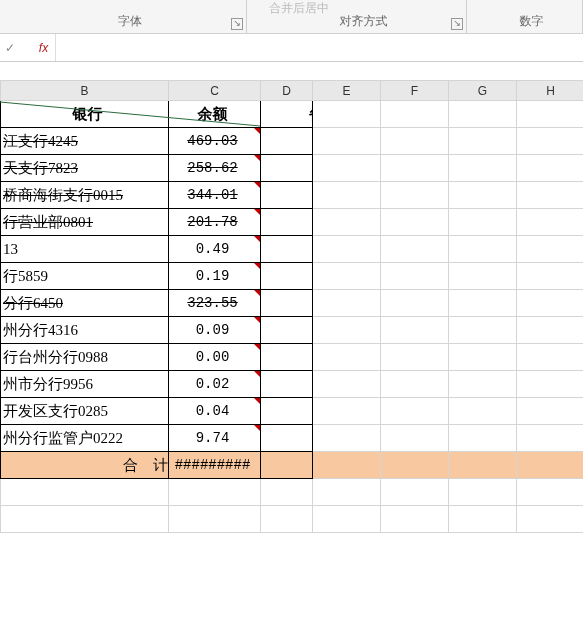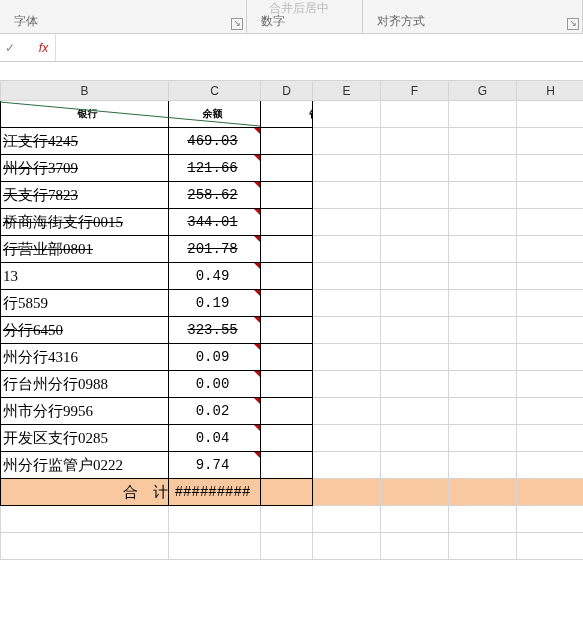--- a/index.html
+++ b/index.html
@@ -1,19 +1,19 @@
 <!DOCTYPE html>
 <html><head>
 <meta charset="utf-8">
 <style>
 * { box-sizing: border-box; margin: 0; padding: 0; }
 body { font-family: "Microsoft YaHei", Arial, sans-serif; font-size: 12px; background: #fff; width: 583px; height: 621px; overflow: hidden; position: relative; }
 
 .ribbon-bottom { height: 34px; border-bottom: 1px solid #d0d0d0; display: flex; background: #f5f5f5; }
-.ribbon-group { position: relative; border-right: 1px solid #d0d0d0; display: flex; align-items: flex-end; padding-bottom: 3px; color: #666; font-size: 12px; padding-left: 14px; }
+.ribbon-group { position: relative; border-right: 1px solid #d0d0d0; display: flex; align-items: flex-end; justify-content: center; padding-bottom: 3px; color: #666; font-size: 12px; padding-left: 14px; }
 .ribbon-group.font { width: 247px; }
 .ribbon-group.align { width: 220px; }
 .ribbon-group.number { width: 116px; }
 .dialog-launcher { position: absolute; right: 3px; bottom: 3px; width: 12px; height: 12px; border: 1px solid #999; font-size: 9px; line-height: 9px; text-align: center; color: #777; }
 .dialog-launcher::after { content: "↘"; }
 .merge-blur { position: absolute; top: 0; left: 258px; font-size: 12px; color: #bbb; margin-left: 11px; }
 
 .formula-bar { height: 28px; border-bottom: 1px solid #ccc; display: flex; align-items: center; background: #fff; }
 .fb-fn { width: 24px; text-align: center; color: #b91c1c; font-style: italic; border-right: 1px solid #ddd; height: 100%; line-height: 28px; margin-left: 12px; }
 .fb-input { flex: 1; height: 100%; border: none; padding: 0 6px; outline: none; }
@@ -34,45 +34,45 @@
 tbody td { height: 27px; }
 .data-B { text-align: left; padding-left: 2px; font-family: "SimSun", serif; font-size: 15px; }
 .data-C { text-align: center; padding-right: 4px; font-family: "Courier New", monospace; font-size: 14px; }
 .data-D { text-align: center; padding-left: 48px; }
 
 .bordered { border: 1px solid #000 !important; }
 .bordered-bottom { border-bottom: 1px solid #000 !important; }
 .bordered-left { border-left: 1px solid #000 !important; }
 .bordered-right { border-right: 1px solid #000 !important; }
 
-.hdr-cell { font-weight: bold; font-size: 10px; text-align: center !important; font-family: "SimSun", serif; margin-top: 48px; }
+.hdr-cell { font-weight: bold; font-size: 15px; text-align: center !important; font-family: "SimSun", serif; margin-top: 48px; }
 .strike { text-decoration: line-through; }
 
 .total-row td { background: #f8c8a0; }
 
 .comment-mark { position: relative; }
 .comment-mark::after { content: ""; position: absolute; top: 0; right: 0; border-top: 6px solid #c00000; border-left: 6px solid transparent; }
 
 .diag-line { position: absolute; pointer-events: none; }
 </style>
 </head>
 <body>
 
 <div class="ribbon-bottom">
   <span class="merge-blur">合并后居中</span>
   <div class="ribbon-group font">
     <span>字体</span>
     <span class="dialog-launcher"></span>
   </div>
-  <div class="ribbon-group number">
-    <span>数字</span>
-  </div>
   <div class="ribbon-group align">
     <span>对齐方式</span>
     <span class="dialog-launcher"></span>
+  </div>
+  <div class="ribbon-group number">
+    <span>数字</span>
   </div>
 </div>
 
 <div class="formula-bar">
   <span class="fb-check">✓</span>
   <span class="fb-fn">fx</span>
   <input class="fb-input" value="" style="">
 </div>
 
 <div class="gap"></div>
@@ -114,29 +114,20 @@
   <tr>
           <td class="data-B bordered-left bordered-right bordered-bottom strike">江支行4245</td>
           <td class="data-C bordered-right bordered-bottom strike comment-mark">469.03</td>
           <td class="data-D bordered-right bordered-bottom"></td>
           <td></td>
           <td></td>
           <td></td>
           <td></td>
         </tr>
         <tr>
-          <td class="data-B bordered-left bordered-right bordered-bottom strike">州分行3709</td>
-          <td class="data-C bordered-right bordered-bottom strike comment-mark">121.66</td>
-          <td class="data-D bordered-right bordered-bottom"></td>
-          <td></td>
-          <td></td>
-          <td></td>
-          <td></td>
-        </tr>
-        <tr>
           <td class="data-B bordered-left bordered-right bordered-bottom strike">天支行7823</td>
           <td class="data-C bordered-right bordered-bottom strike comment-mark">258.62</td>
           <td class="data-D bordered-right bordered-bottom"></td>
           <td></td>
           <td></td>
           <td></td>
           <td></td>
         </tr>
         <tr>
           <td class="data-B bordered-left bordered-right bordered-bottom strike">桥商海街支行0015</td>

